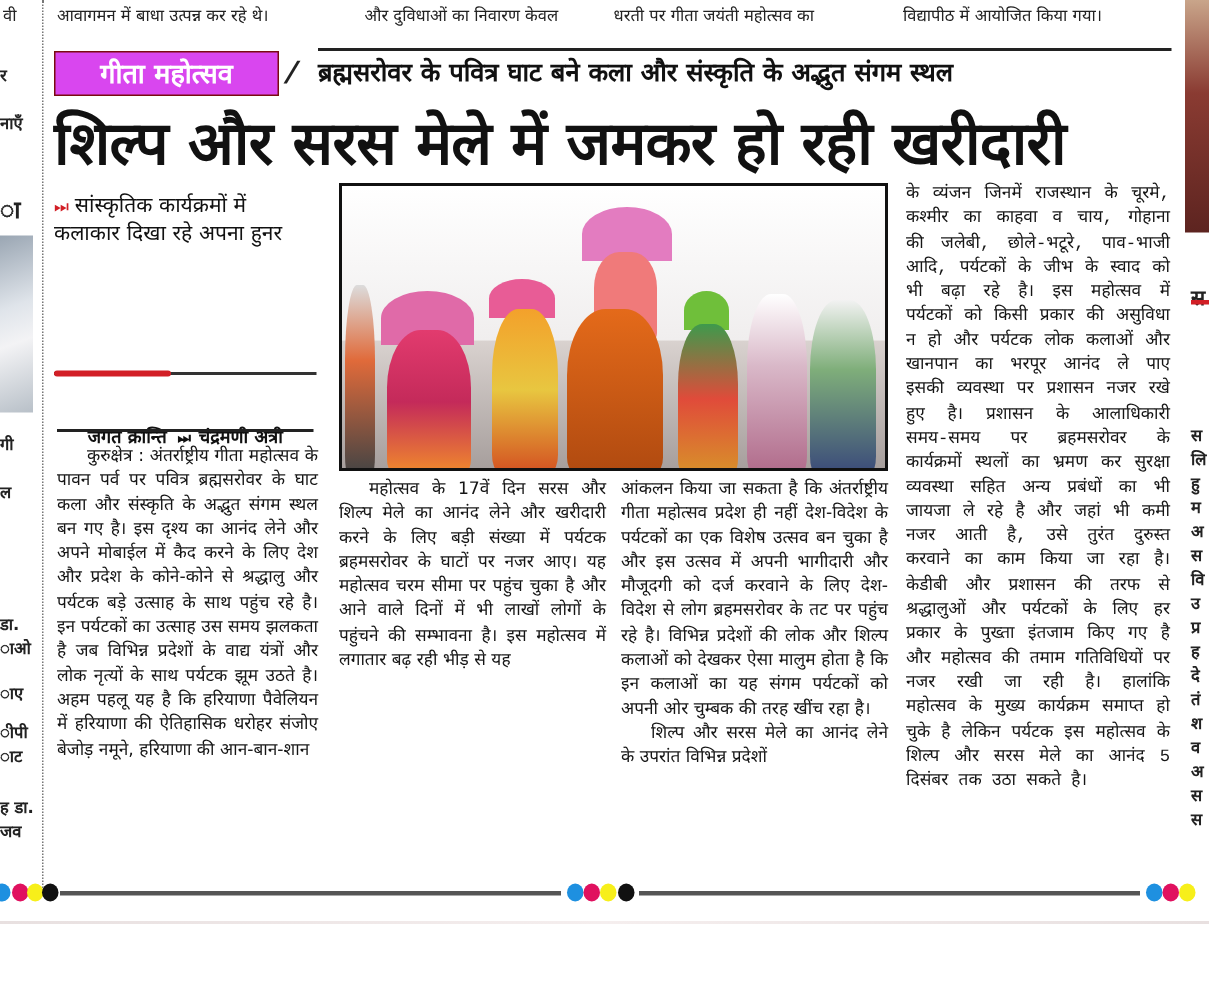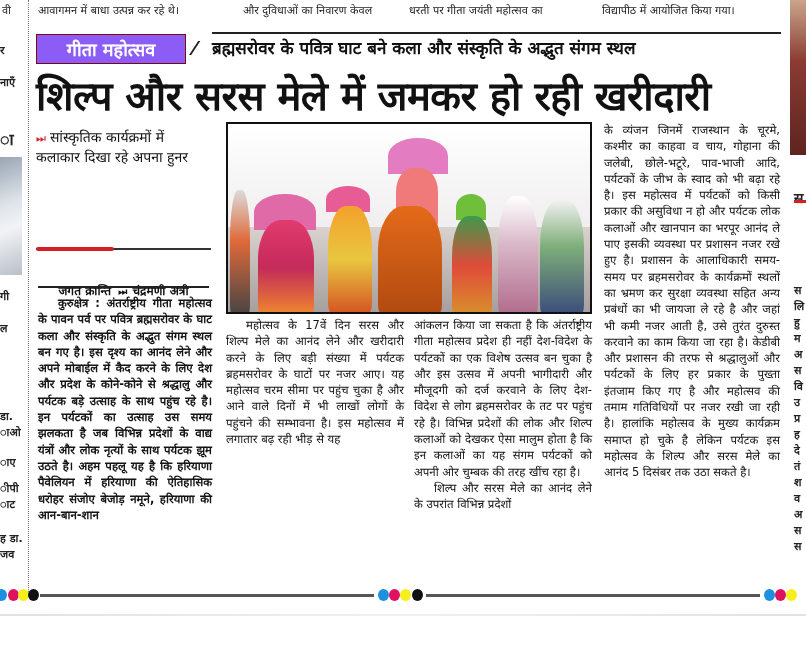--- a/index.html
+++ b/index.html
@@ -19,21 +19,21 @@
 
   
   .right-edge { position: absolute; left: 782px; top: 0; width: 24px; height: 600px; overflow: hidden; }
   .right-edge .photo { position: absolute; left: 8px; top: 0; width: 16px; height: 155px;
      background: linear-gradient(180deg, #c9a58a 0%, #8a3b32 40%, #5d2420 100%); }
   .right-edge .frag { position: absolute; left: 12px; font-size: 11px; font-weight: bold; white-space: nowrap; color: #222; }
   .right-edge .redbar { position: absolute; left: 12px; top: 200px; width: 12px; height: 3px; background: #d21f26; }
 
   
   .kicker-row { position: absolute; left: 36px; top: 34px; width: 745px; height: 30px; }
-  .kicker-label { position: absolute; left: 0; top: 0; height: 30px; width: 150px; background: #8b5cf6;
+  .kicker-label { position: absolute; left: 0; top: 0; height: 30px; width: 150px; background: #d946ef;
      color: #fff; font-size: 18px; font-weight: bold; line-height: 30px; text-align: center; border: 1px solid #7a0a10; }
   .kicker-slash { position: absolute; left: 157px; top: 2px; font-size: 20px; font-weight: bold; color: #222; }
   .kicker-sub { position: absolute; left: 176px; top: 2px; font-size: 17px; font-weight: bold; color: #111; white-space: nowrap; }
   .kicker-line { position: absolute; left: 176px; top: -2px; width: 569px; height: 2px; background: #222; }
 
   
   .headline { position: absolute; left: 36px; top: 72px; width: 745px; height: 48px;
      font-size: 40px; font-weight: bold; line-height: 48px; color: #111; white-space: nowrap; letter-spacing: -0.5px; }
 
   
@@ -44,24 +44,24 @@
   .highlights { position: absolute; left: 36px; top: 128px; width: 175px; }
   .hl { font-size: 14px; font-weight: normal; line-height: 18px; color: #111; margin-bottom: 2px; }
   .hl .arrow { color: #d21f26; font-size: 11px; margin-right: 6px; letter-spacing: -2px; }
   .hl-rule { position: absolute; left: 36px; top: 248px; width: 175px; height: 2px; background: #333; }
   .hl-rule .red { position: absolute; left: 0; top: -1px; width: 78px; height: 4px; background: #d21f26; border-radius: 2px; }
 
   .byline { position: absolute; left: 36px; top: 263px; width: 175px; text-align: center; font-size: 12px; font-weight: bold; color: #111; margin-top: 19px; }
   .byline .arrow { color: #111; font-size: 10px; margin: 0 3px; letter-spacing: -2px; }
   .byline-rule { position: absolute; left: 38px; top: 286px; width: 171px; height: 2px; background: #222; }
 
-  .col1 { left: 38px; top: 295px; width: 174px; font-weight: bold; }
+  .col1 { left: 38px; top: 295px; width: 174px; }
   .col2 { left: 226px; top: 317px; width: 178px; }
   .col3 { left: 414px; top: 317px; width: 178px; }
-  .col4 { left: 604px; top: 122px; width: 176px; }
+  .col4 { left: 604px; top: 122px; width: 176px; font-family: Liberation Mono, monospace; }
 
   
   .photo-box { position: absolute; left: 226px; top: 122px; width: 366px; height: 192px; border: 2px solid #111; overflow: hidden;
     background: #f6f4f2; }
   .photo-sky { position: absolute; left: 0; top: 0; width: 100%; height: 55%; background: linear-gradient(180deg, #ffffff, #f0eeee); }
   .photo-ground { position: absolute; left: 0; bottom: 0; width: 100%; height: 45%; background: linear-gradient(180deg, #d9d2cf, #a79f9d); }
   .fig { position: absolute; border-radius: 40% 40% 10% 10%; }
   .crown { position: absolute; border-radius: 50% 50% 0 0; }
 
   

